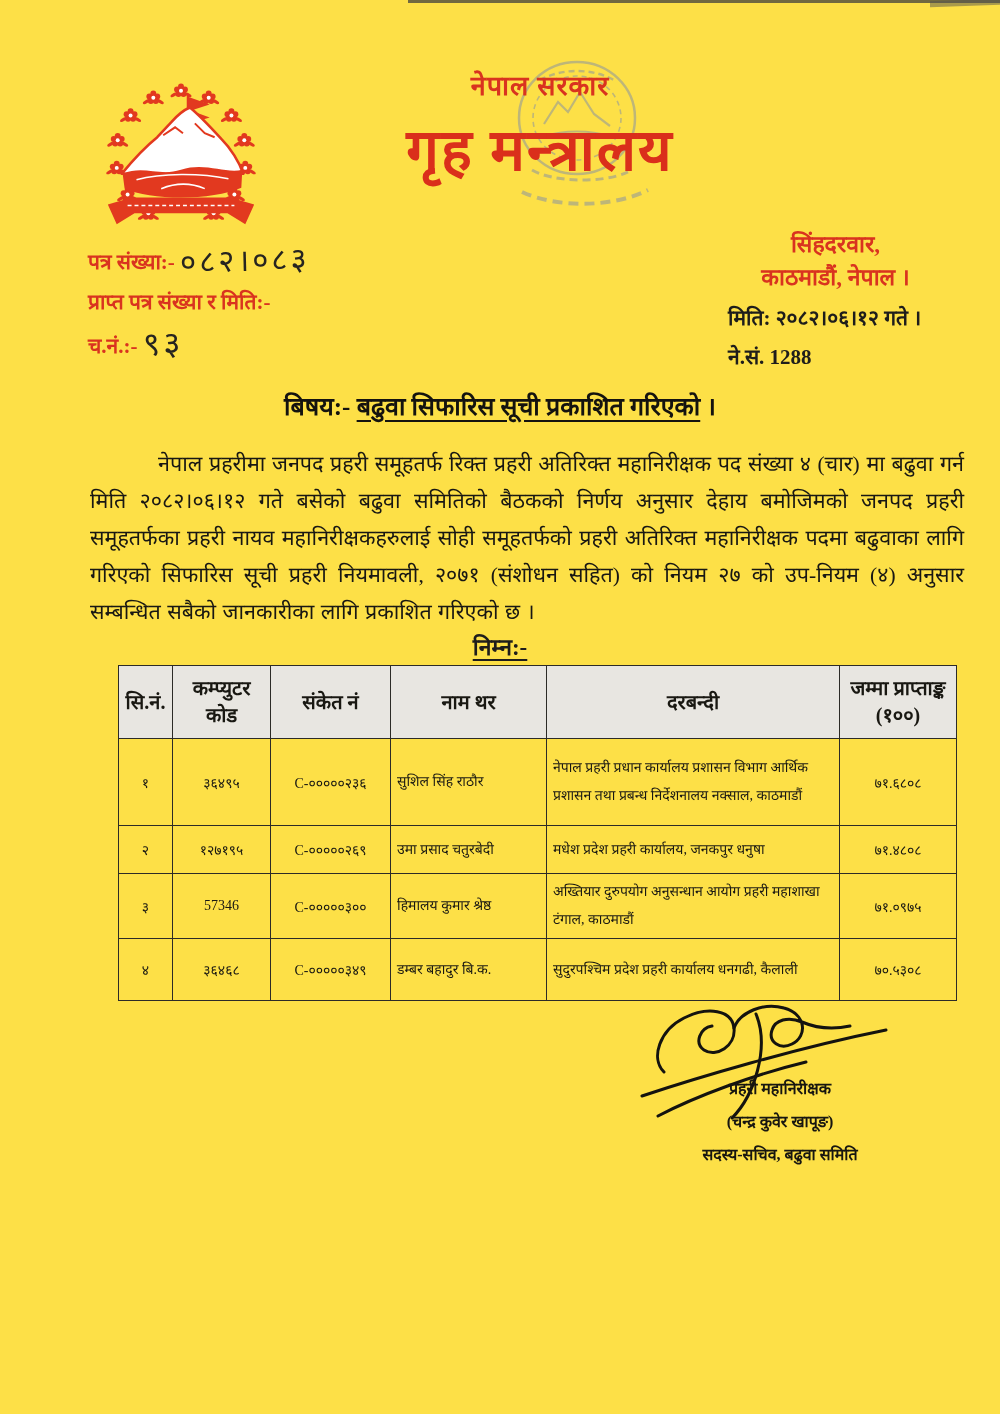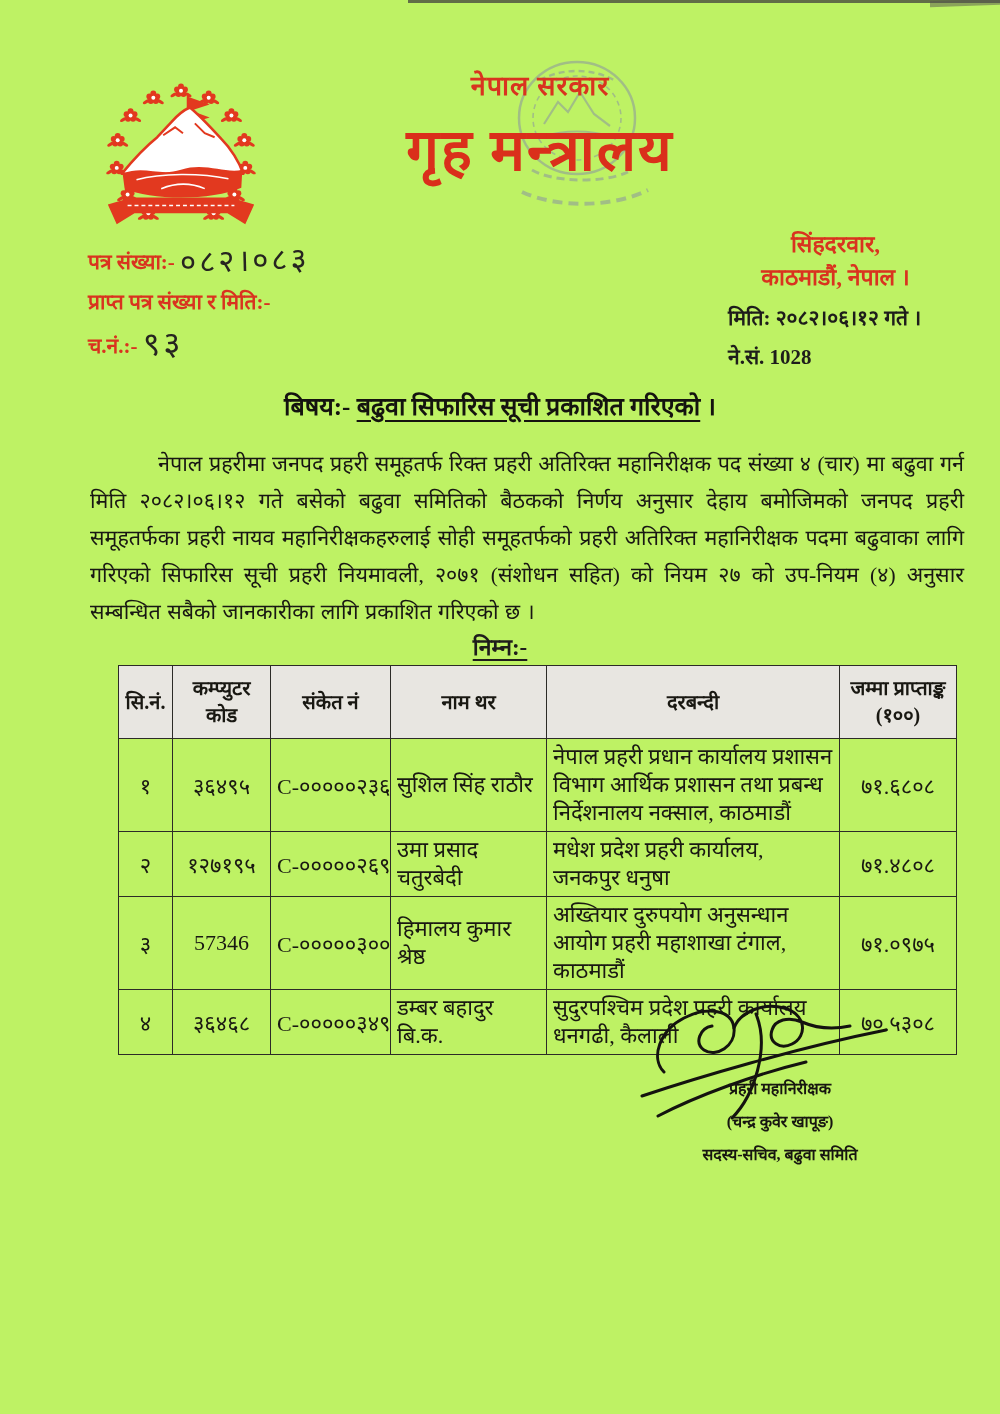--- a/index.html
+++ b/index.html
@@ -1,20 +1,20 @@
 <!DOCTYPE html>
 <html><head>
 <meta charset="utf-8">
 <style>
   html,body{margin:0;padding:0;background:#d9d9d9;}
   .page{
     position:relative;
     width:1000px;height:1414px;
     margin:0 auto;
-    background:#bef264;
+    background:#fde047;
     overflow:hidden;
     font-family:"Liberation Serif","DejaVu Serif",serif;
     color:#1e1d1b;
   }
   
   .scanline-top{position:absolute;top:0;left:408px;width:592px;height:3px;background:#42413e;opacity:.75;}
   .scanline-corner{position:absolute;top:0;right:0;width:70px;height:6px;background:#55534f;opacity:.5;transform:skewY(-2deg);}
   
   .emblem{position:absolute;left:92px;top:76px;width:178px;height:162px;}
   .stamp{position:absolute;left:452px;top:50px;width:250px;height:175px;opacity:.55;}
@@ -57,21 +57,21 @@
   .nimna{
     position:absolute;left:0;top:630px;width:100%;text-align:center;
     font-size:23px;font-weight:bold;
   }
   .nimna span{text-decoration:underline;text-underline-offset:4px;}
   
   .tbl-wrap{position:absolute;left:118px;top:665px;width:838px;}
   table.results{border-collapse:collapse;width:100%;table-layout:fixed;}
   table.results th,table.results td{
     border:1.6px solid #2c2b27;
-    font-size:22px;color:#191812;
+    font-size:14px;color:#191812;
     padding:4px 6px;vertical-align:middle;
   }
   table.results th{
     background:#e8e6e1;font-weight:bold;text-align:center;font-size:20px;line-height:27px;
   }
   table.results tr.hdr{height:73px;}
   table.results tbody tr:nth-child(1){height:87px;}
   table.results tbody tr:nth-child(2){height:48px;}
   table.results tbody tr:nth-child(3){height:62px;}
   table.results tbody tr:nth-child(4){height:62px;}
@@ -158,21 +158,21 @@
     <div class="red">
       <span>च.नं.:-</span>
       <span class="hand hand-small">९३</span>
     </div>
   </div>
 
   <div class="meta-right">
     <div class="red">सिंहदरवार,</div>
     <div class="red">काठमाडौं, नेपाल ।</div>
     <div class="blk">मिति: २०८२।०६।१२ गते ।</div>
-    <div class="blk">ने.सं. 1028</div>
+    <div class="blk">ने.सं. 1288</div>
   </div>
 
   <div class="subject">
     <span>बिषय:-</span>
     <span class="u">बढुवा सिफारिस सूची प्रकाशित गरिएको</span><span> ।</span>
   </div>
 
   <div class="body-par">नेपाल प्रहरीमा जनपद प्रहरी समूहतर्फ रिक्त प्रहरी अतिरिक्त महानिरीक्षक पद संख्या ४ (चार) मा बढुवा गर्न मिति २०८२।०६।१२ गते बसेको बढुवा समितिको बैठकको निर्णय अनुसार देहाय बमोजिमको जनपद प्रहरी समूहतर्फका प्रहरी नायव महानिरीक्षकहरुलाई सोही समूहतर्फको प्रहरी अतिरिक्त महानिरीक्षक पदमा बढुवाका लागि गरिएको सिफारिस सूची प्रहरी नियमावली, २०७१ (संशोधन सहित) को नियम २७ को उप-नियम (४) अनुसार सम्बन्धित सबैको जानकारीका लागि प्रकाशित गरिएको छ ।</div>
 
   <div class="nimna">

